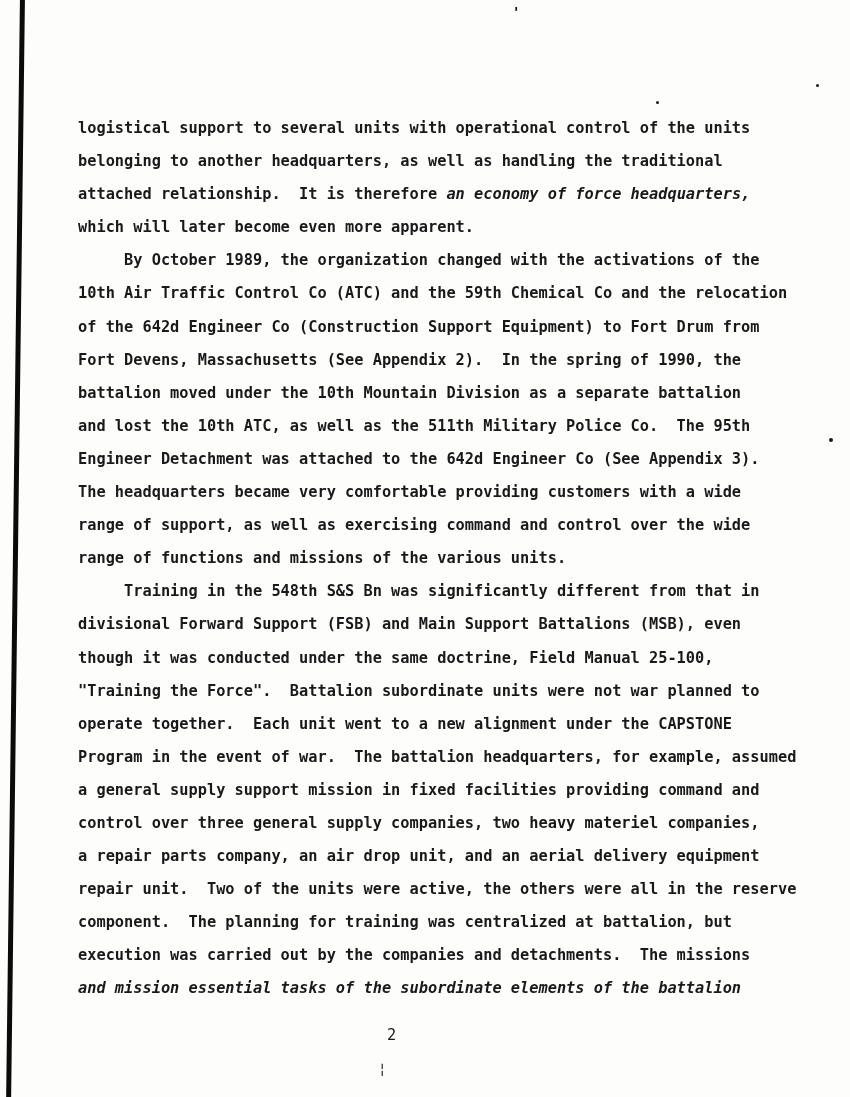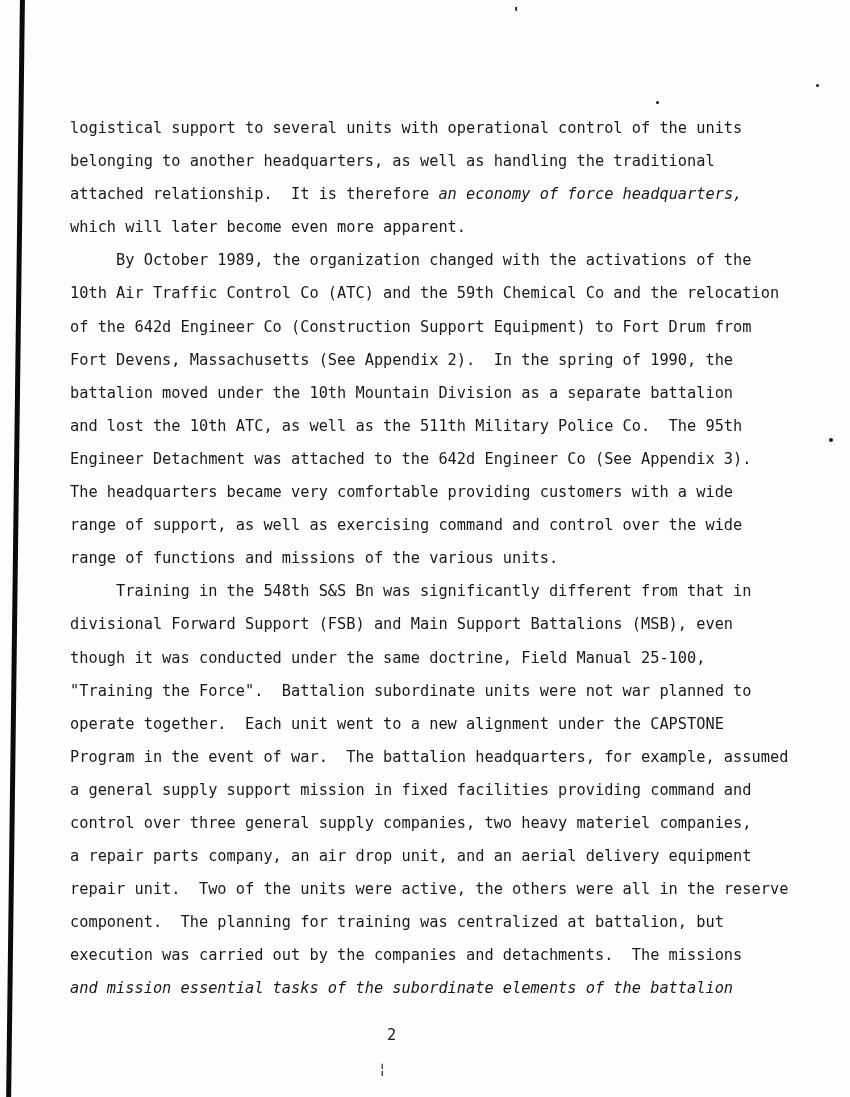--- a/index.html
+++ b/index.html
@@ -14,27 +14,28 @@
     position:absolute;
     left:6px;top:-10px;
     width:5px;height:1118px;
     background:#0b0b0b;
     transform:rotate(0.72deg);
     transform-origin:0 100%;
     border-radius:2px;
   }
   .text-block{
     position:absolute;
-    left:70px;top:112px;
+    left:78px;top:112px;
     width:740px;
     font-size:15.3px;
     line-height:33.1px;
     color:#191919;
     white-space:pre;
     letter-spacing:0px;
+    font-weight:bold;
   }
   .line{height:33.1px;}
   .em{font-style:italic;}
   .page-number{
     position:absolute;
     left:387px;top:1026px;
     font-size:15.3px;
     color:#191919;
   }
   .foot-mark{

